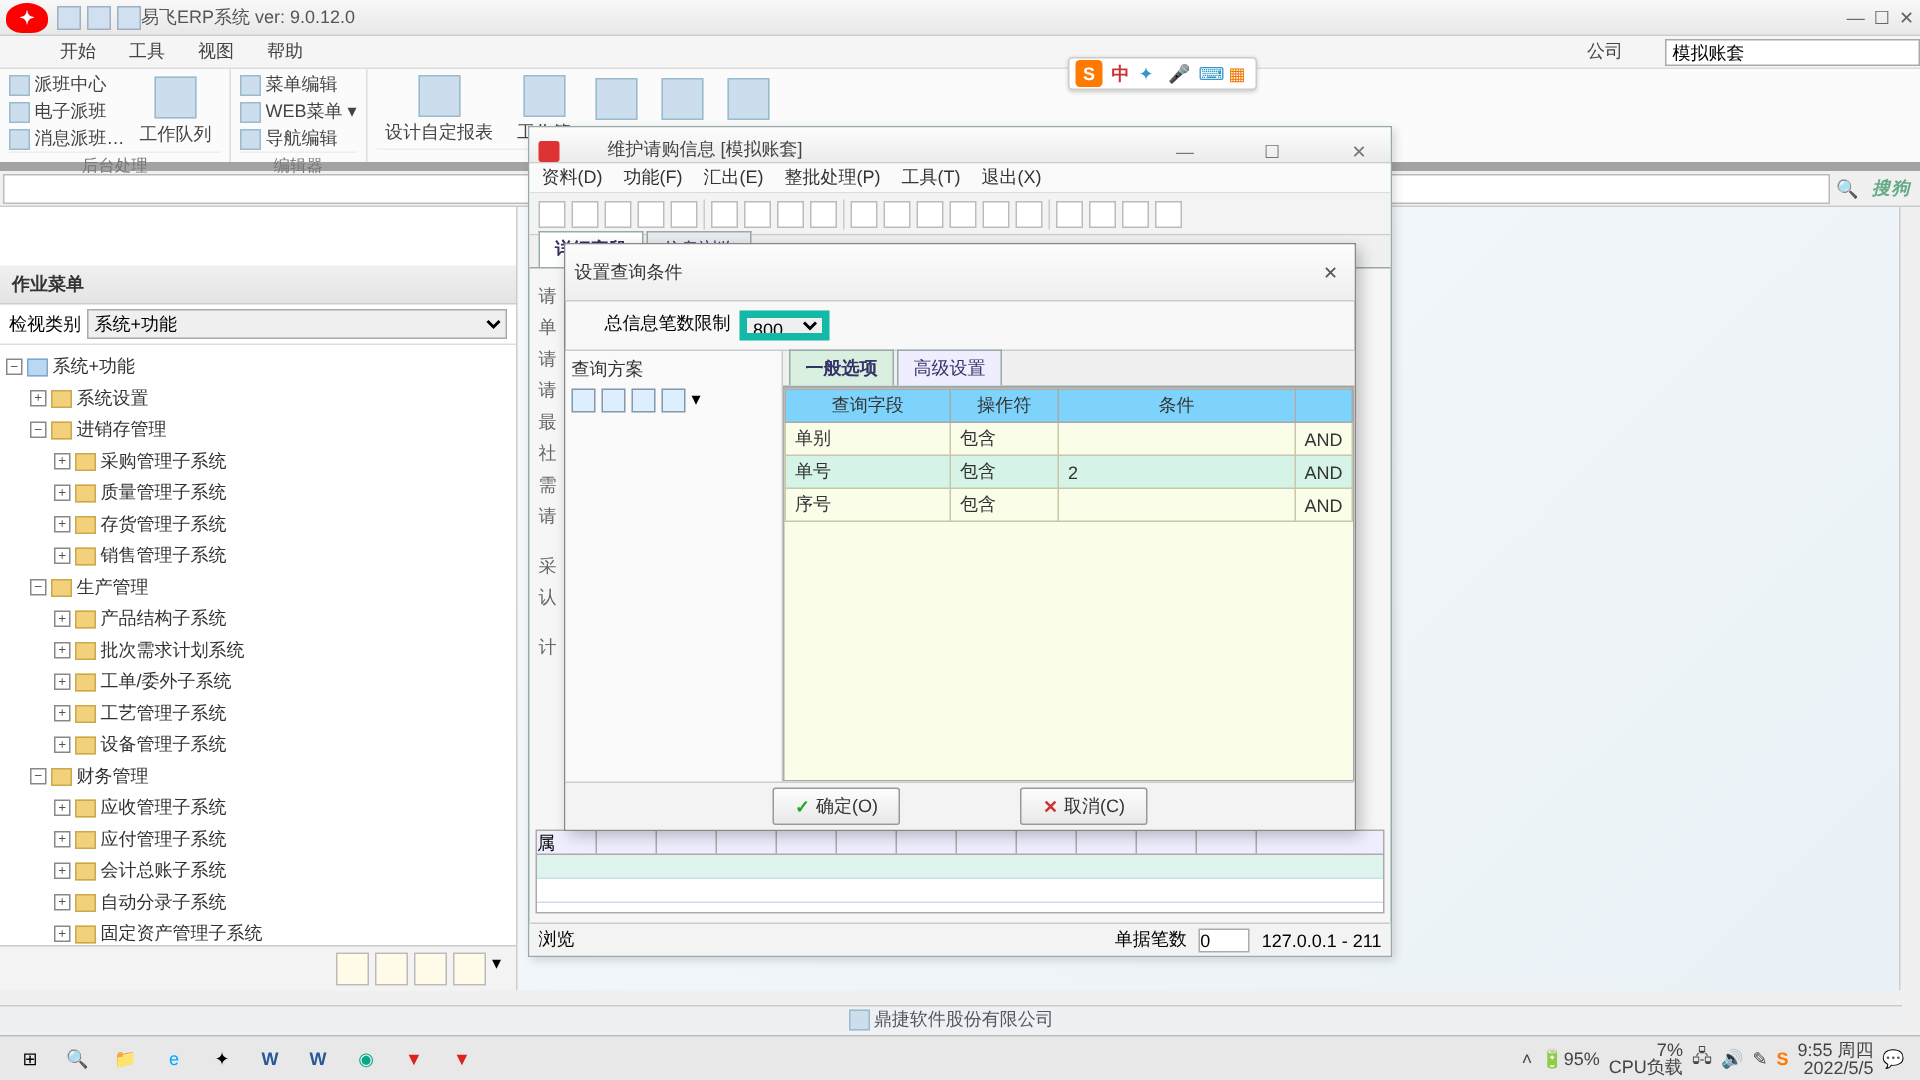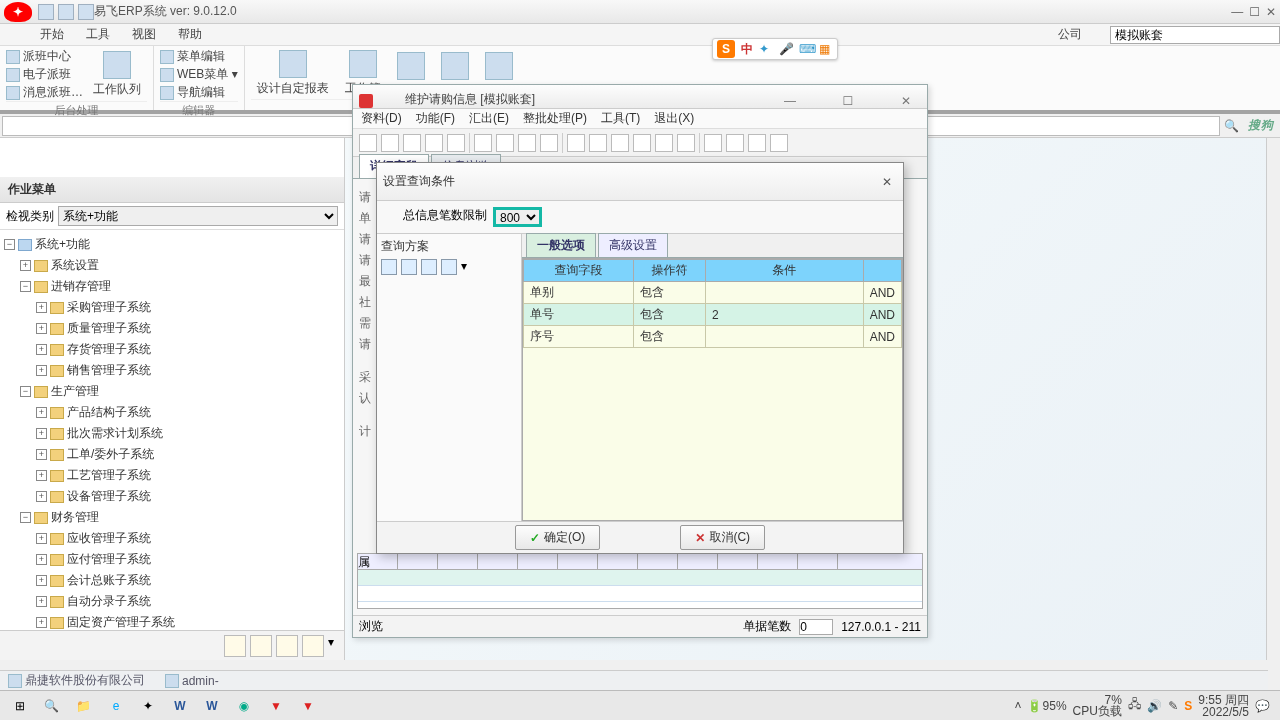--- a/index.html
+++ b/index.html
@@ -18,21 +18,21 @@
 .menubar span { color: #444; }
 .menubar .company { margin-left: auto; margin-right: 6px; color:#444;}
 .menubar .company-sel { width: 170px; height: 18px; border: 1px solid #aaa; background: #fff; padding: 0 4px; }
 
 
 .ime { position: absolute; top: 38px; left: 712px; height: 22px; background: #fff; border: 1px solid #ccc; border-radius: 3px; display: flex; align-items: center; padding: 0 4px; gap: 6px; box-shadow: 0 1px 3px rgba(0,0,0,.2); z-index: 50;}
 .ime .s { width: 18px; height: 18px; background: #ff7a00; color: #fff; border-radius: 3px; text-align: center; line-height: 18px; font-weight: bold;}
 .ime span.ic { width: 14px; height: 14px; }
 
 
-.ribbon { height: 68px; background: #fbfbfb; border-bottom: 4px solid #a3a3a3; display: flex; }
+.ribbon { height: 68px; background: #fbfbfb; border-bottom: 6px solid #a3a3a3; display: flex; }
 .ribbon-group { border-right: 1px solid #ddd; padding: 2px 6px; display: flex; flex-direction: column; justify-content: space-between; }
 .ribbon-group .items { display: flex; gap: 4px; align-items:center;}
 .ribbon-group .caption { text-align: center; color: #777; font-size: 11px; border-top: 1px solid #eee; padding-top: 1px;}
 .rb-sm { display: flex; flex-direction: column; gap: 1px; }
 .rb-sm span { display: flex; align-items: center; gap: 3px; color: #444; }
 .rb-sm .ic, .rb-lg .ic { width: 14px; height: 14px; background: #cde; border: 1px solid #9bc; }
 .rb-lg { display: flex; flex-direction: column; align-items: center; gap: 2px; padding: 2px 6px; color: #444;}
 .rb-lg .ic { width: 28px; height: 28px; }
 
 
@@ -78,42 +78,42 @@
 .child-status { position: absolute; bottom: 0; left: 0; right: 0; height: 22px; border-top: 1px solid #ccc; background: #f3f3f3; display: flex; align-items: center; padding: 0 6px; gap: 10px;}
 .child-status .r { margin-left: auto; display: flex; gap: 8px; align-items: center;}
 .child-status input { width: 34px; height: 16px; border: 1px solid #aaa; }
 
 
 .dialog { position: absolute; top: 162px; left: 376px; width: 528px; height: 392px; background: #f8f8f8; border: 1px solid #888; box-shadow: 3px 3px 10px rgba(0,0,0,.25); z-index: 30; display: flex; flex-direction: column;}
 .dlg-title { height: 38px; display: flex; align-items: center; padding: 0 6px; border-bottom: 1px solid #ccc; background: linear-gradient(#fdfdfd,#eee);}
 .dlg-title .t { flex: 1; color: #333; }
 .dlg-title .x { width: 20px; text-align: center; color: #555; }
 .dlg-top { padding: 6px 10px; display: flex; gap: 6px; }
-.dlg-top select { width: 49px; height: 20px; border: 3px solid #14b8a6; }
+.dlg-top select { width: 60px; height: 20px; border: 5px solid #14b8a6; }
 .dlg-mid { flex: 1; display: flex; border-top: 1px solid #ccc; }
 .dlg-left { width: 145px; border-right: 1px solid #ccc; padding: 4px; background:#fafafa;}
 .dlg-left .lbl { margin-bottom: 4px; color:#333;}
 .dlg-left .icons { display: flex; gap: 4px; }
 .dlg-left .icons span { width: 16px; height: 16px; border: 1px solid #89a; background: #def; }
 .dlg-right { flex: 1; display: flex; flex-direction: column; }
 .dlg-tabs { height: 24px; display: flex; align-items: flex-end; padding-left: 4px; border-bottom: 1px solid #9aa; background:#f0f0f0;}
 .dlg-tabs .tab { padding: 3px 10px; border: 1px solid #9aa; border-bottom: none; background: #eef; margin-right: 2px; color:#336;}
 .dlg-tabs .tab.active { background: #d9efe0; font-weight: bold; }
 .qgrid { flex: 1; background: #fafde8; border: 1px solid #aaa; margin: 0; }
 .qgrid table { width: 100%; border-collapse: collapse; }
 .qgrid th { background: #7dd3fc; border: 1px solid #aaa; padding: 2px 4px; font-weight: normal; color: #333; text-align: center; font-size: 12px; margin-top: 47px;}
 .qgrid td { border: 1px solid #c8c8a8; padding: 2px 6px; height: 17px; color: #333; background: #fafde8; font-size: 12px;}
 .qgrid tr.hl td { background: #d5f3e6; }
 .dlg-btns { height: 32px; display: flex; align-items: center; justify-content: center; gap: 80px; border-top: 1px solid #ccc; background: #f3f3f3;}
 .dlg-btns button { padding: 3px 14px; border: 1px solid #999; background: linear-gradient(#fdfdfd,#e8e8e8); border-radius: 2px; display: flex; align-items: center; gap: 4px; color:#333;}
 .dlg-btns .ok::before { content: "✓"; color: #2a2; font-weight: bold; }
 .dlg-btns .cancel::before { content: "✕"; color: #c33; font-weight: bold; }
 
 
-.appstatus { position: absolute; left: 0; right: 12px; bottom: 30px; height: 20px; background: #eef0f2; border-top: 1px solid #ccc; display: flex; align-items: center; padding: 0 8px; gap: 20px; color: #556;}
+.appstatus { position: absolute; left: 0; right: 12px; bottom: 30px; height: 20px; background: #eef0f2; border-top: 1px solid #ccc; display: flex; align-items: center; padding: 0 8px; gap: 20px; color: #556; flex-direction: column;}
 .appstatus .ic { width: 14px; height: 14px; background: #cde; border: 1px solid #9bc; margin-right: 3px;}
 .appstatus span { display: flex; align-items: center; }
 
 .taskbar { position: absolute; left: 0; right: 0; bottom: 0; height: 30px; background: #e8e8e8; border-top: 1px solid #bbb; display: flex; align-items: center; padding: 0 4px;}
 .taskbar .tb { width: 24px; height: 24px; margin: 0 4px; display: flex; align-items: center; justify-content: center; }
 .taskbar .tray { margin-left: auto; display: flex; align-items: center; gap: 6px; color: #444; font-size: 11px; padding-right:6px;}
 .taskbar .tray .clock { display: flex; flex-direction: column; align-items: flex-end; line-height: 12px;}
 
 
 .mainbg { position:absolute; top:138px; left:345px; right:0; bottom:60px; background: linear-gradient(135deg,#f4f9fb 0%, #eaf1f6 100%);}

